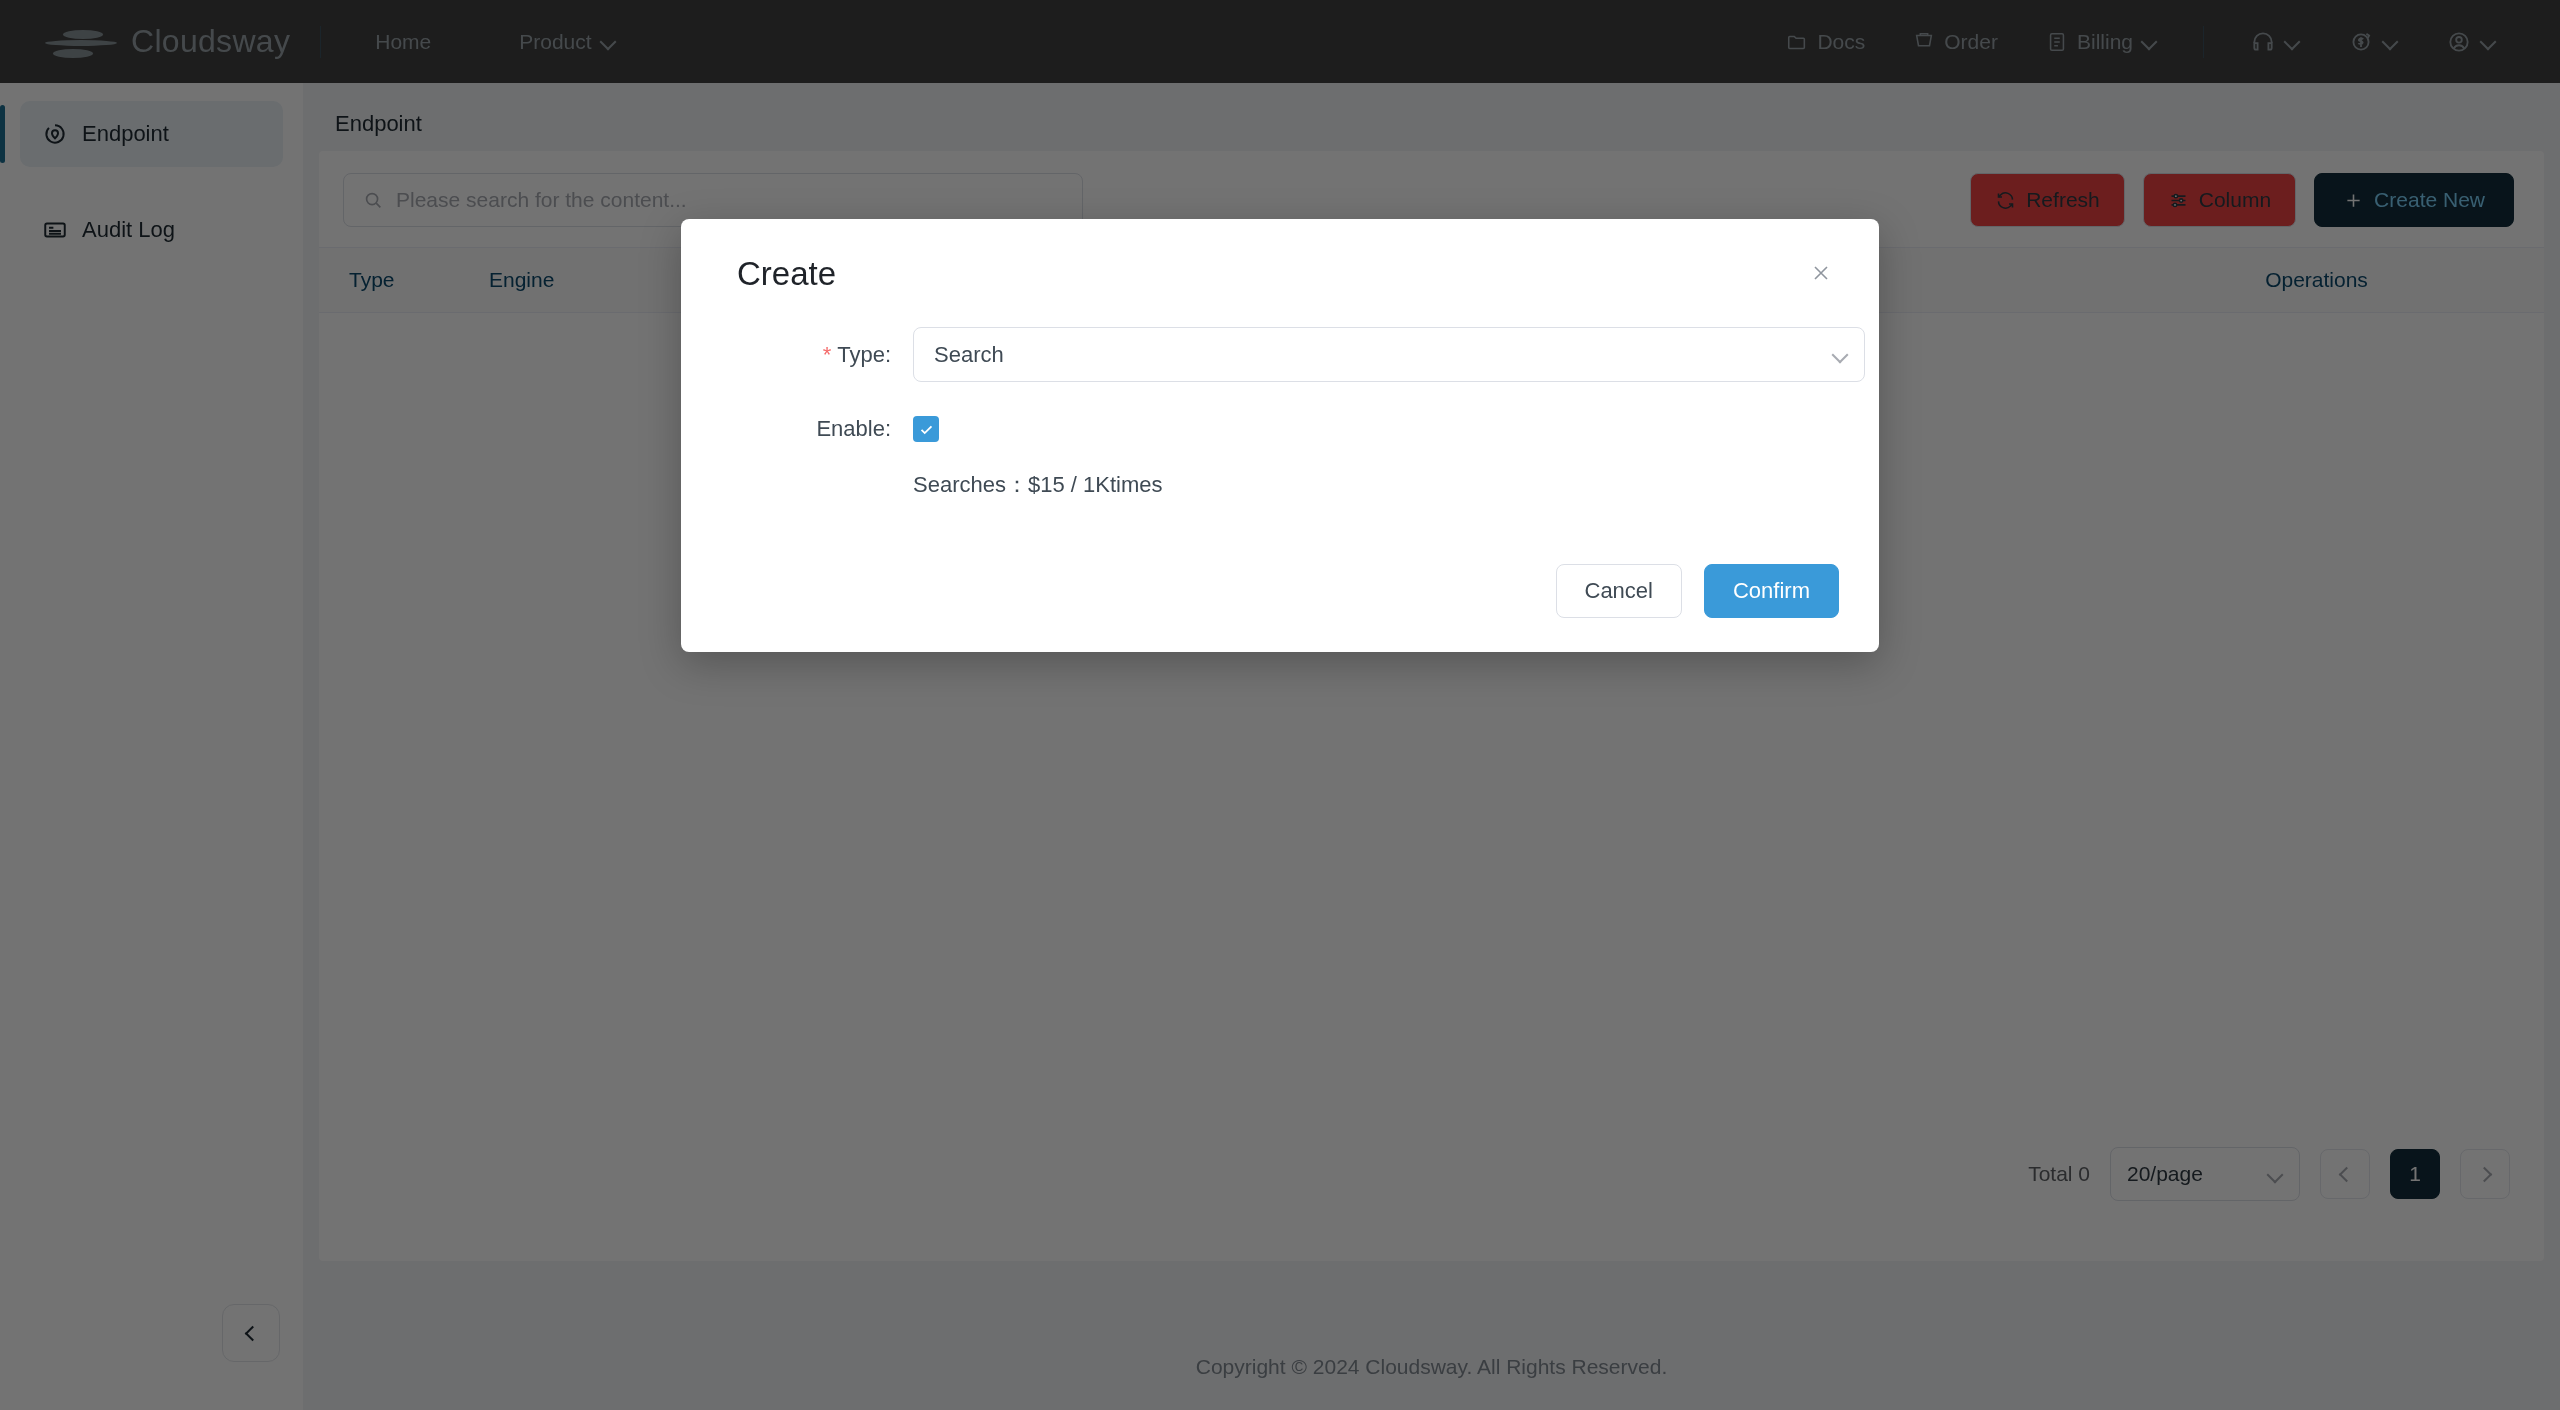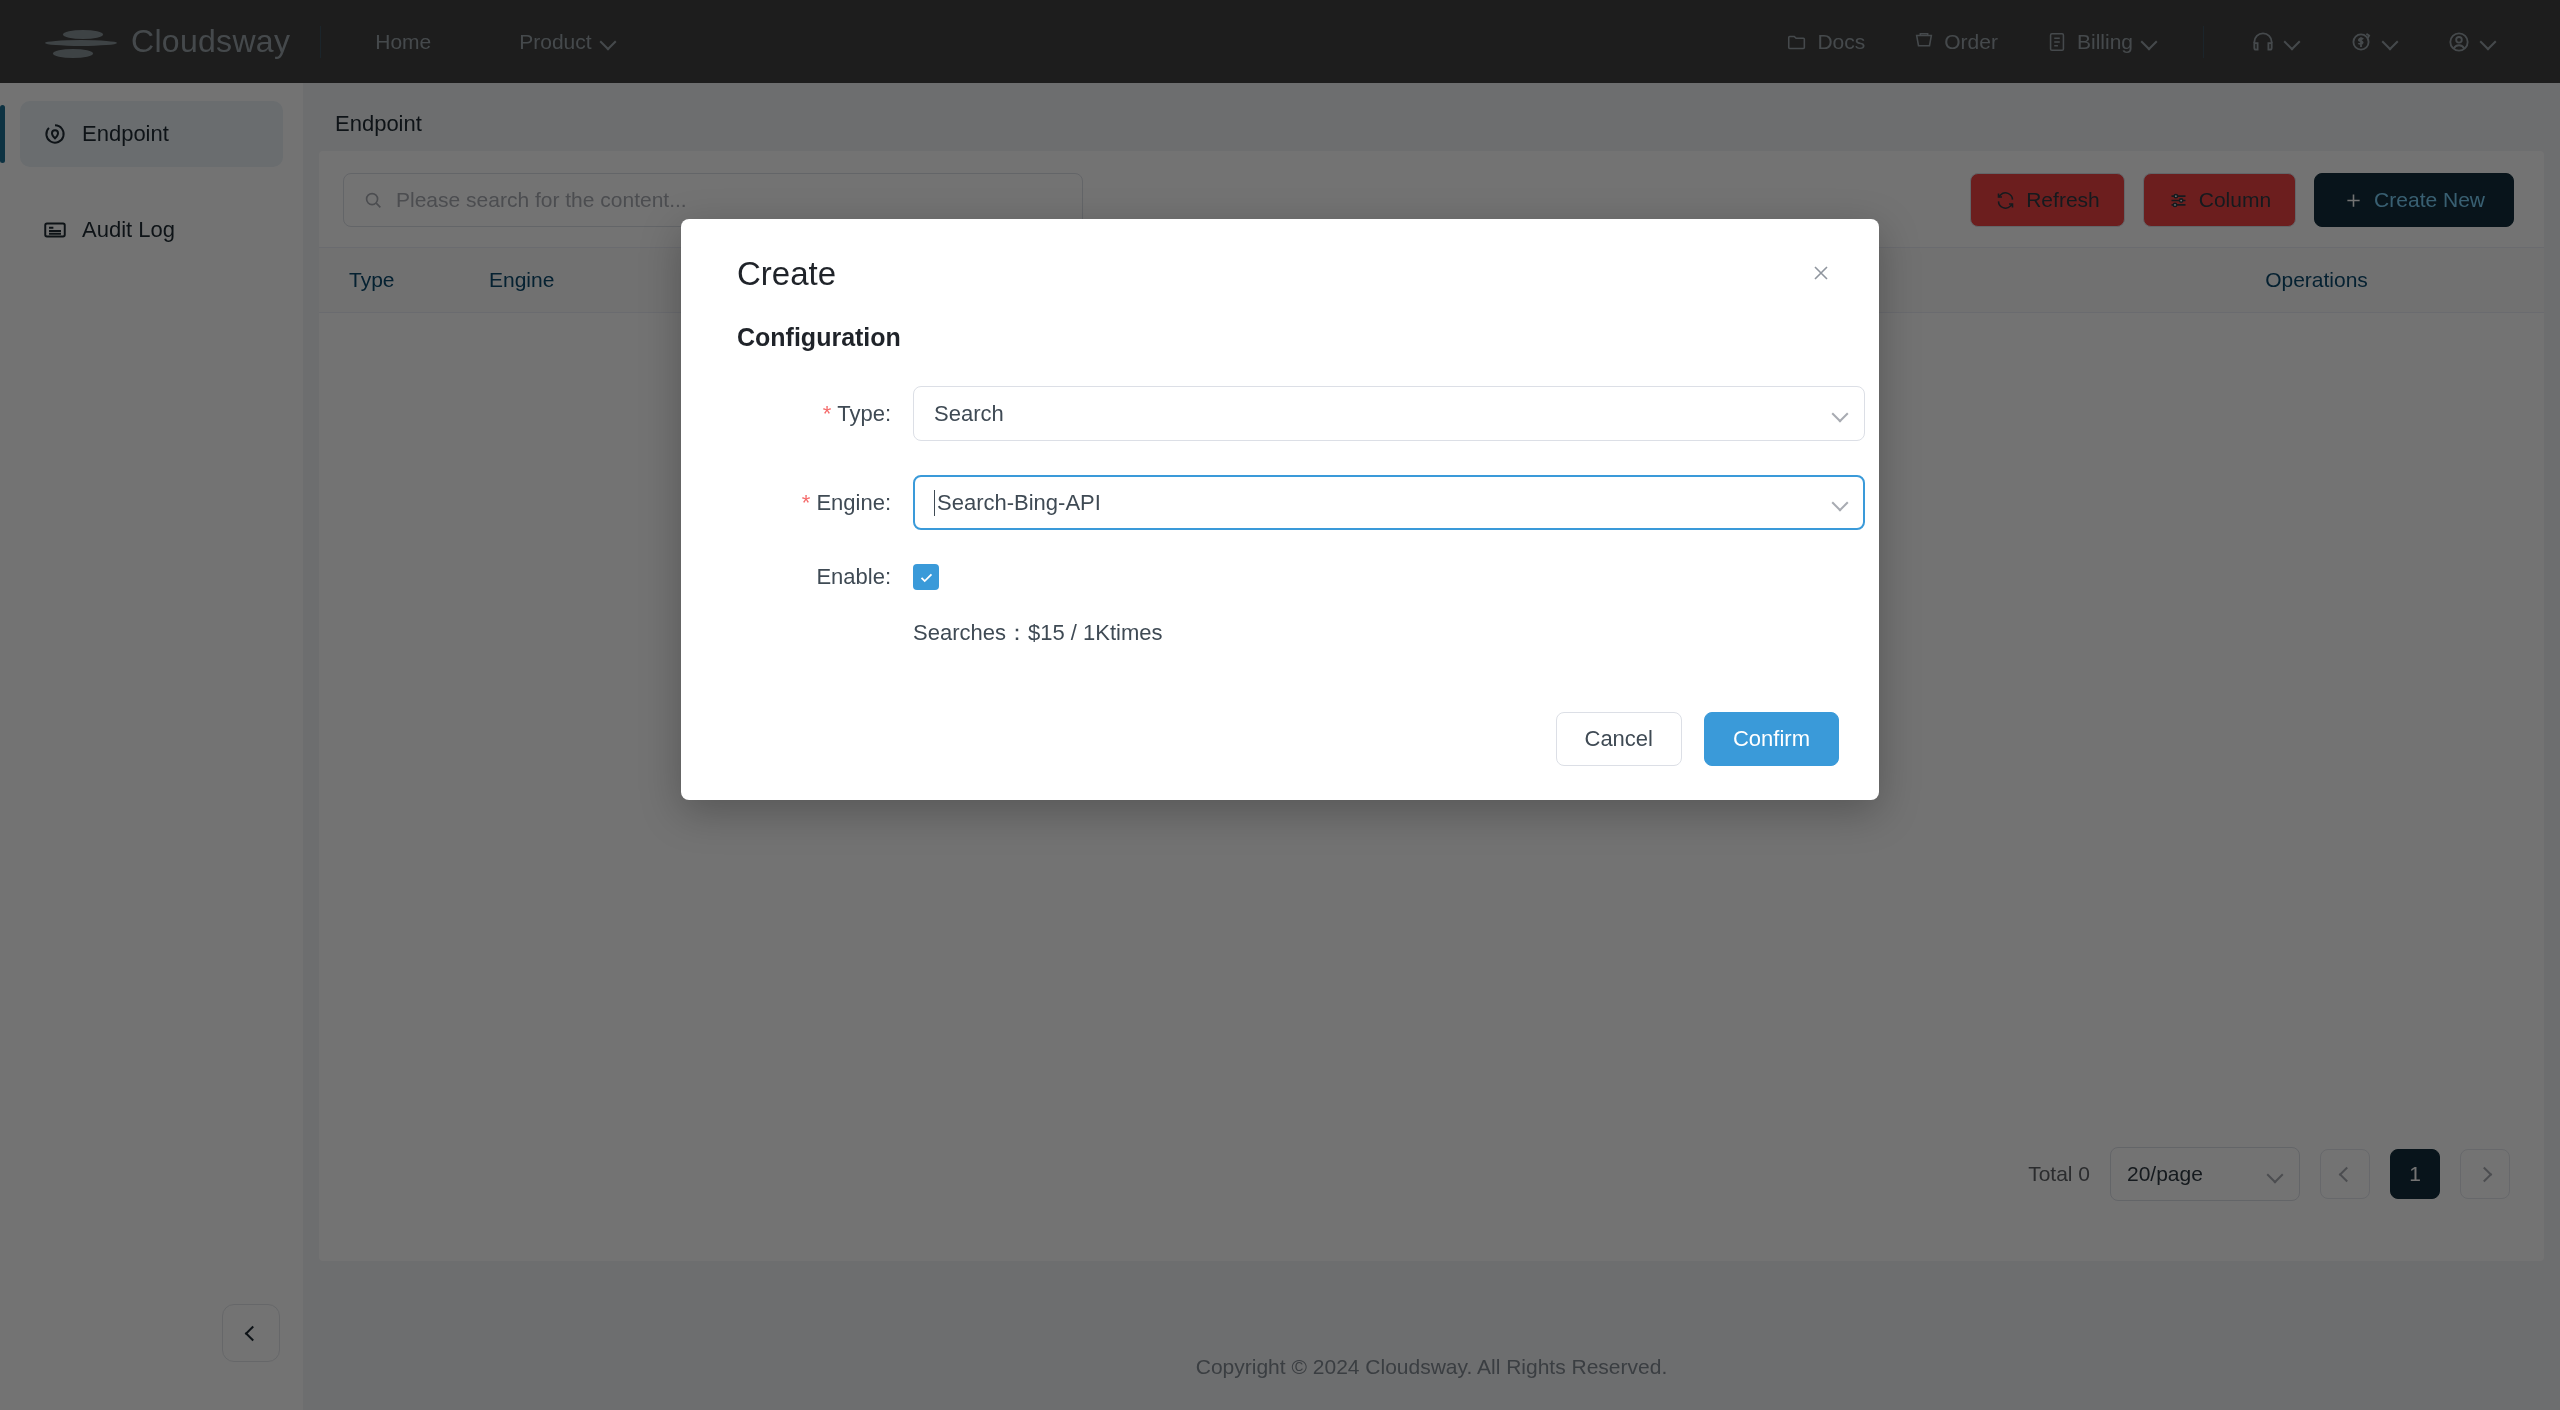--- a/index.html
+++ b/index.html
@@ -386,42 +386,31 @@
   <div class="modal">
     <div class="modal-head">
       <div class="modal-title">Create</div>
       <div class="modal-close">
         <svg width="24" height="24" viewBox="0 0 24 24" fill="none" stroke="#8f959e" stroke-width="1.6">
           <path d="M6 6l12 12M18 6L6 18"></path>
         </svg>
       </div>
     </div>
 
-    <div class="section-title">Configuration</div>
 
     <div class="form-row">
       <div class="form-label">
         <span class="req">*</span><span>Type:</span>
       </div>
       <div class="select">
         <span>Search</span>
         <span class="chev"></span>
       </div>
     </div>
 
-    <div class="form-row">
-      <div class="form-label">
-        <span class="req">*</span><span>Engine:</span>
-      </div>
-      <div class="select focused">
-        <span class="caret"></span>
-        <span>Search-Bing-API</span>
-        <span class="chev"></span>
-      </div>
-    </div>
 
     <div class="form-row">
       <div class="form-label">Enable:</div>
       <div class="checkbox">
         <span class="ico">
           <svg width="17" height="17" viewBox="0 0 24 24" fill="none" stroke="#ffffff" stroke-width="2.6">
             <path d="M5 12.5l4.5 4.5L19 7.5"></path>
           </svg>
         </span>
       </div>

